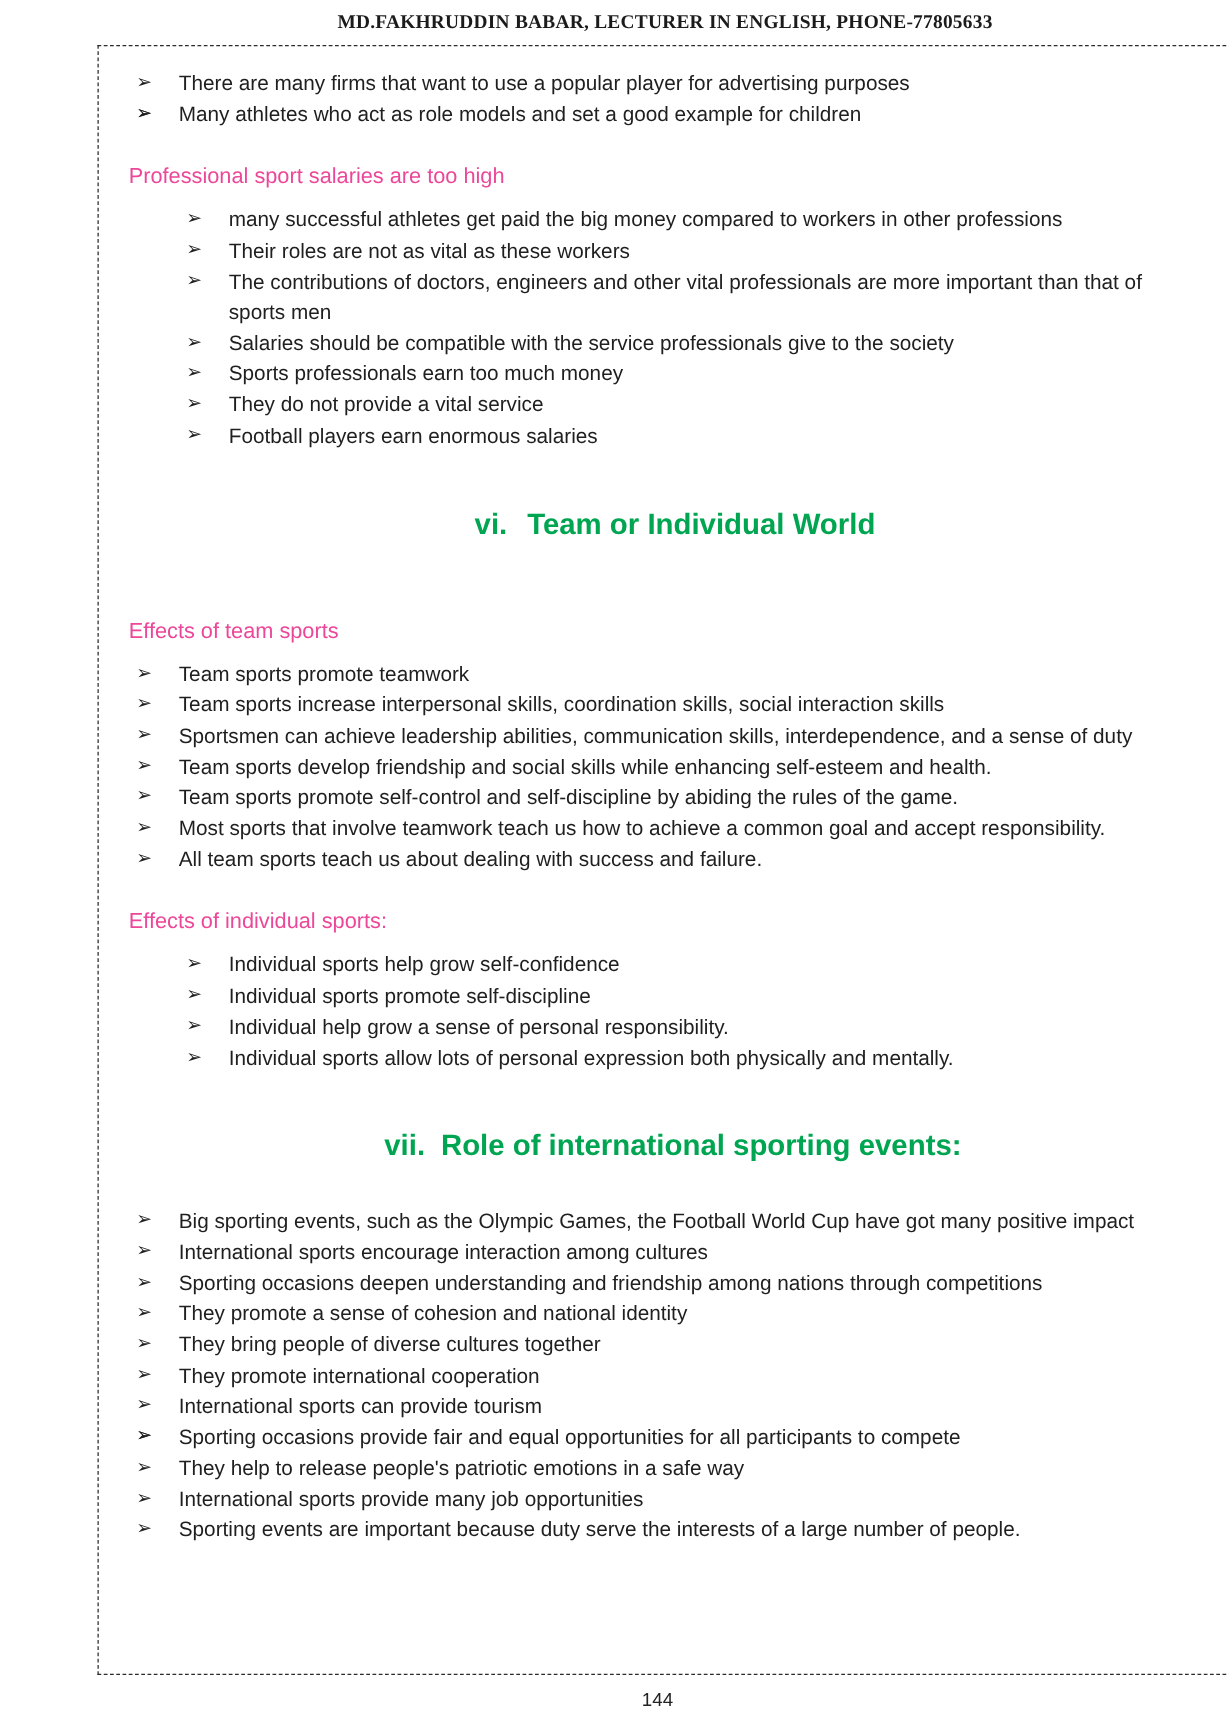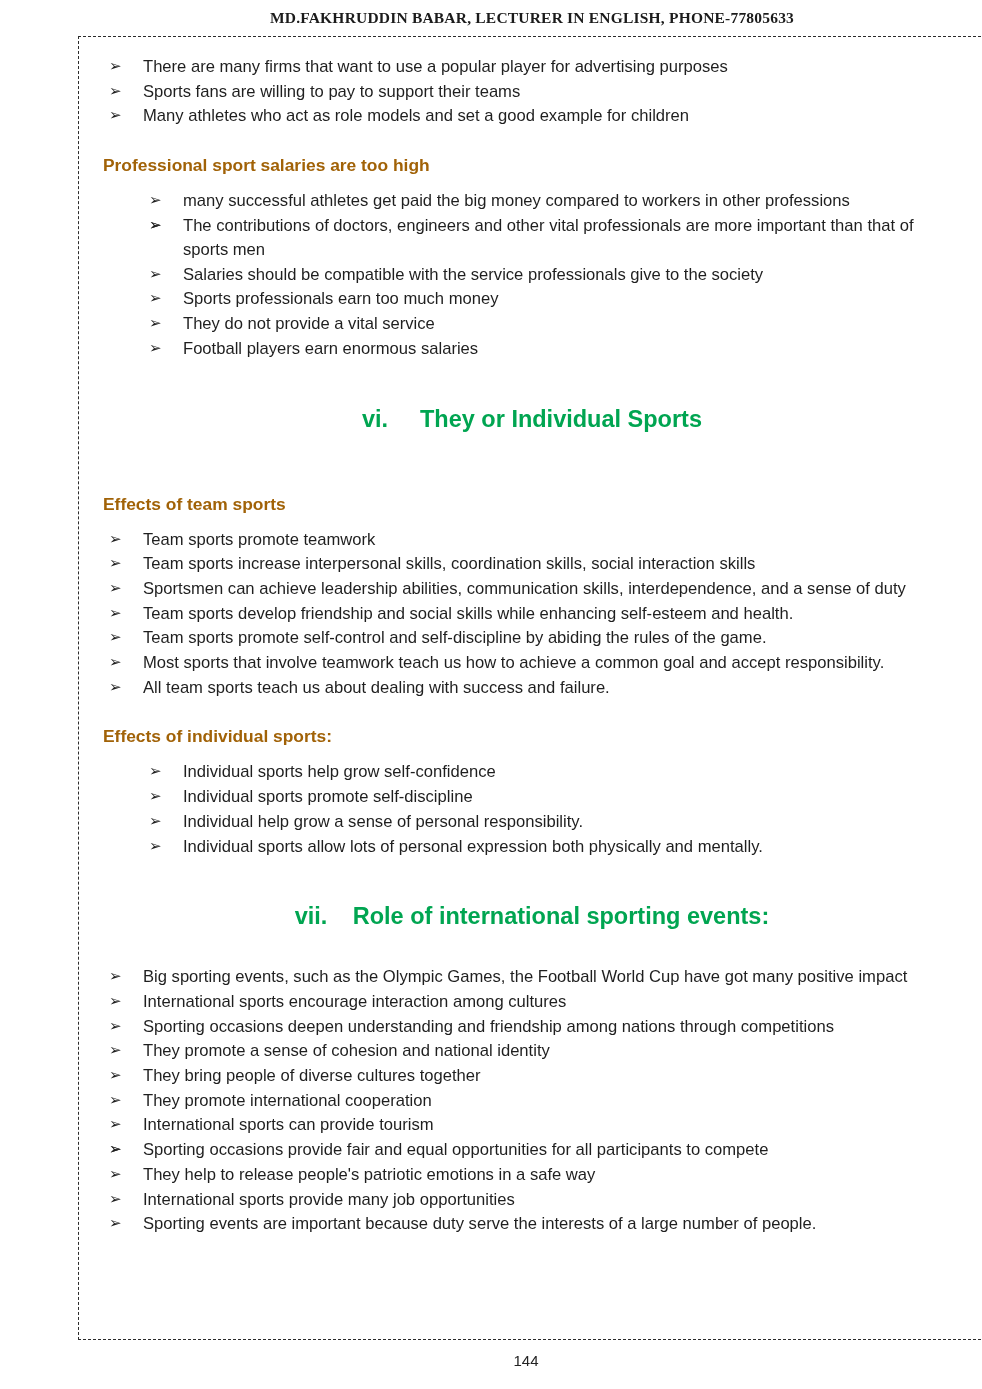--- a/index.html
+++ b/index.html
@@ -73,40 +73,40 @@
     font-size: 15px;
     line-height: 24.2px;
     color: #202020;
   }
 
   ul.bullets.indent {
     margin-left: 40px;
   }
 
   .heading-red {
-    color: #a16207;
-    font-weight: 700;
+    color: #ec4899;
+    font-weight: 400;
     font-size: 17.4px;
     line-height: 22px;
     margin: 0;
   }
 
   .heading-green {
     color: #00a551;
     font-weight: 700;
     font-size: 23.5px;
     line-height: 30px;
     margin: 0;
     text-align: center;
   }
 
   .heading-green .numeral {
     display: inline-block;
     min-width: 58px;
-    text-align: left;
+    text-align: center;
   }
 
   .spacer-sm { height: 13px; }
   .spacer-md { height: 25px; }
   .spacer-lg { height: 34px; }
   .spacer-xl { height: 42px; }
 
   .page-number {
     position: absolute;
     left: 0;
@@ -123,37 +123,37 @@
 
 <div class="page">
 
   <div class="page-header">MD.FAKHRUDDIN BABAR, LECTURER IN ENGLISH, PHONE-77805633</div>
 
   <div class="content-frame">
     <div class="inner">
       <div id="sections-root">
           <ul class="bullets">
             <li><span class="arrow">➢</span><span>There are many firms that want to use a popular player for advertising purposes</span></li>
-            <li><span class="arrow">➢</span><span>Sports fans are willing to pay to support their teams</span></li>
+            <li><span class="arrow">➢</span></li>
             <li><span class="arrow">➢</span><span>Many athletes who act as role models and set a good example for children</span></li>
           </ul>
           <div class="spacer-md"></div>
           <div class="heading-red">Professional sport salaries are too high</div>
           <div class="spacer-sm"></div>
           <ul class="bullets indent">
             <li><span class="arrow">➢</span><span>many successful athletes get paid the big money compared to workers in other professions</span></li>
-            <li><span class="arrow">➢</span></li>
+            <li><span class="arrow">➢</span><span>Their roles are not as vital as these workers</span></li>
             <li><span class="arrow">➢</span><span>The contributions of doctors, engineers and other vital professionals are more important than that of sports men</span></li>
             <li><span class="arrow">➢</span><span>Salaries should be compatible with the service professionals give to the society</span></li>
             <li><span class="arrow">➢</span><span>Sports professionals earn too much money</span></li>
             <li><span class="arrow">➢</span><span>They do not provide a vital service</span></li>
             <li><span class="arrow">➢</span><span>Football players earn enormous salaries</span></li>
           </ul>
           <div class="spacer-xl"></div>
-          <div class="heading-green"><span class="numeral">vi.</span><span>They or Individual Sports</span></div>
+          <div class="heading-green"><span class="numeral">vi.</span><span>Team or Individual World</span></div>
           <div class="spacer-lg"></div>
           <div class="spacer-md"></div>
           <div class="heading-red">Effects of team sports</div>
           <div class="spacer-sm"></div>
           <ul class="bullets">
             <li><span class="arrow">➢</span><span>Team sports promote teamwork</span></li>
             <li><span class="arrow">➢</span><span>Team sports increase interpersonal skills, coordination skills, social interaction skills</span></li>
             <li><span class="arrow">➢</span><span>Sportsmen can achieve leadership abilities, communication skills, interdependence, and a sense of duty</span></li>
             <li><span class="arrow">➢</span><span>Team sports develop friendship and social skills while enhancing self-esteem and health.</span></li>
             <li><span class="arrow">➢</span><span>Team sports promote self-control and self-discipline by abiding the rules of the game.</span></li>

